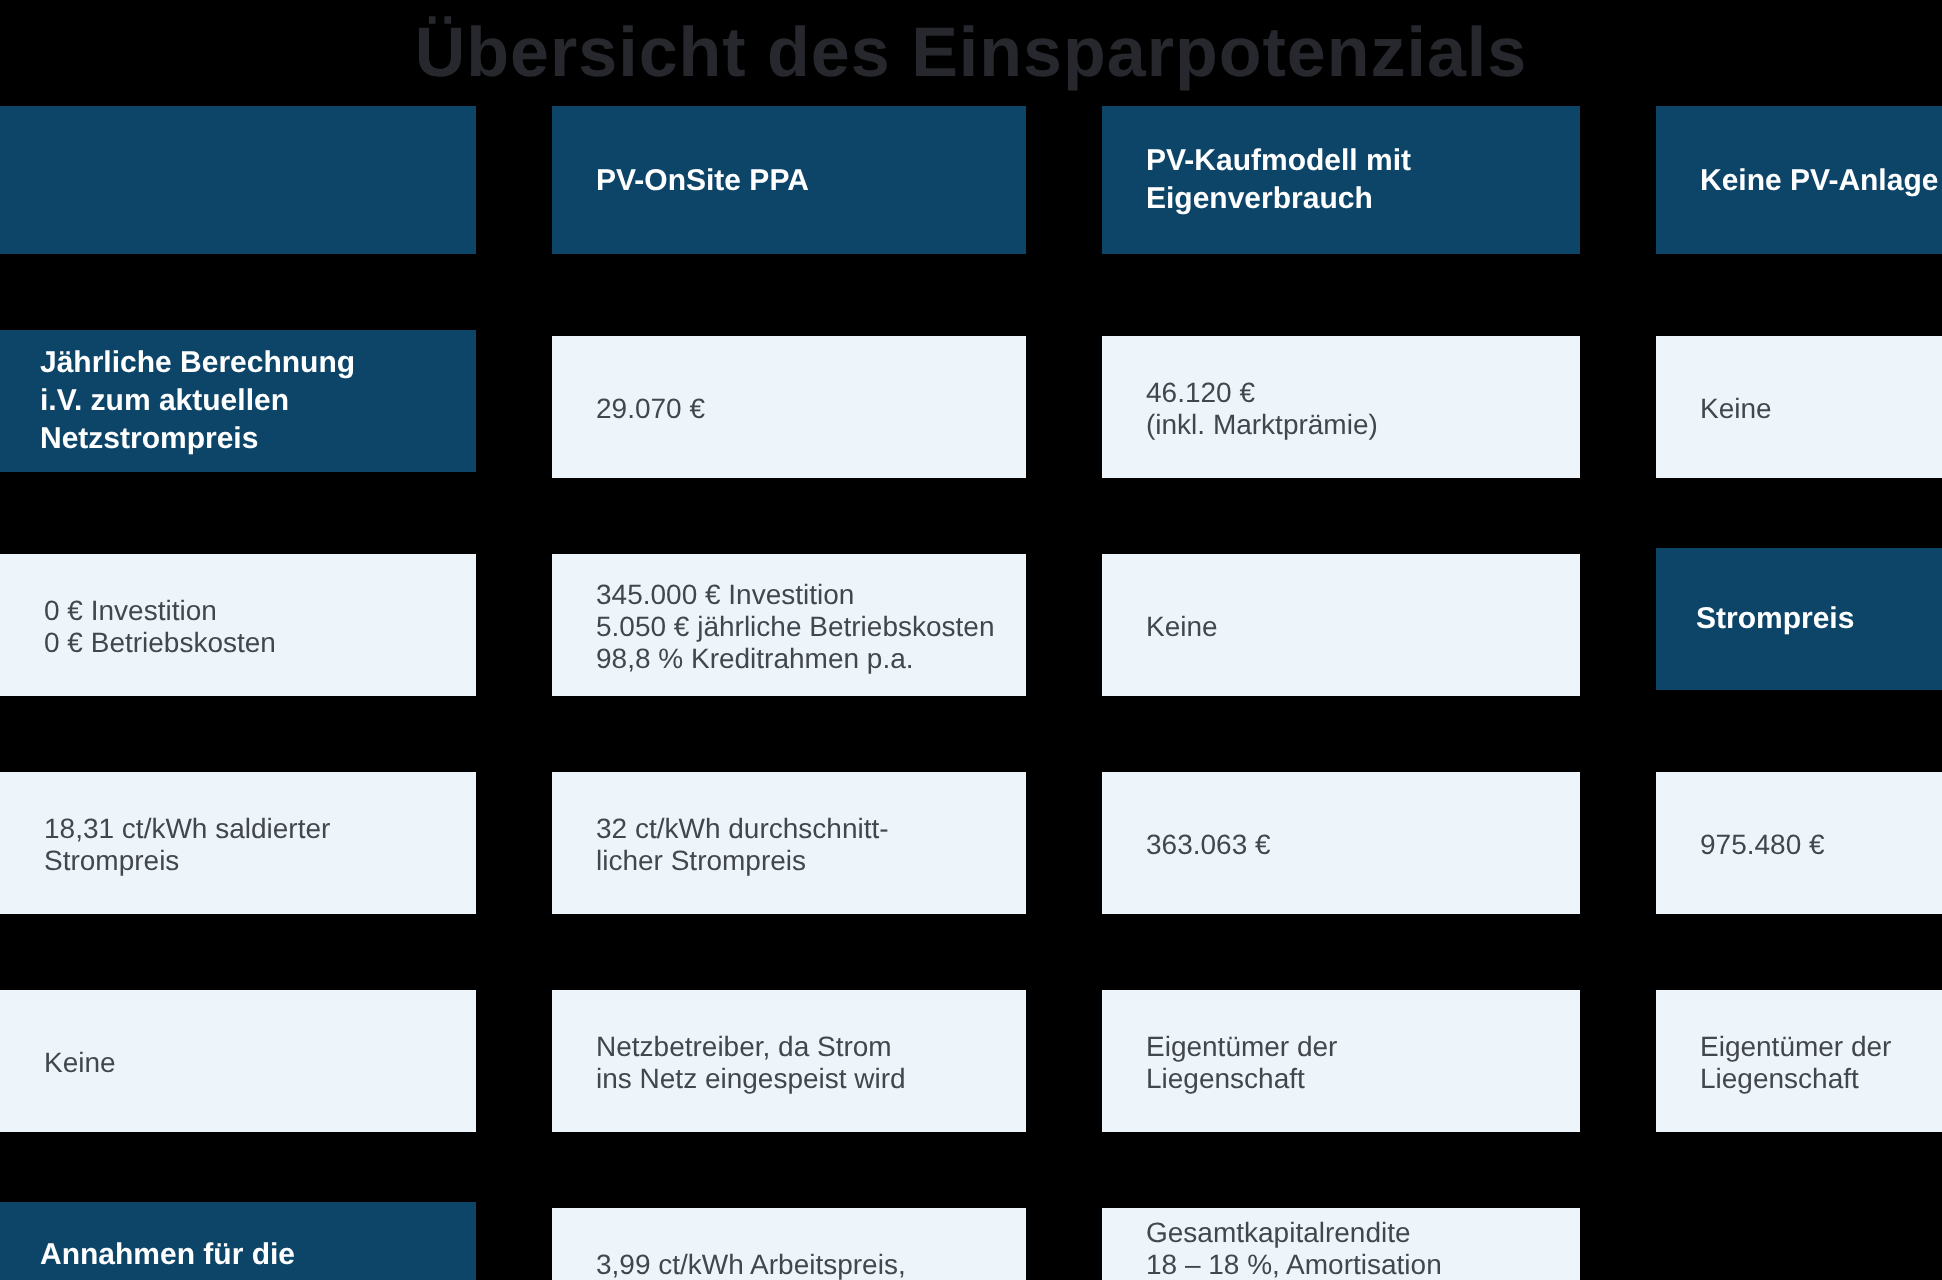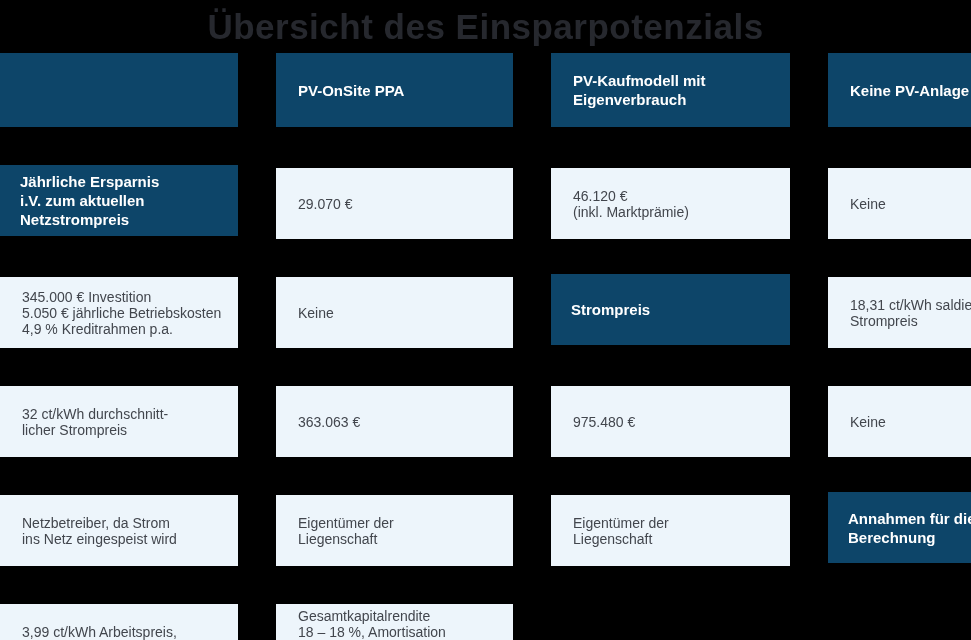--- a/index.html
+++ b/index.html
@@ -81,31 +81,33 @@
   </div>
 
   <div class="table">
 
     <div class="cell head"></div>
     <div class="cell head">PV-OnSite PPA</div>
     <div class="cell head">PV-Kaufmodell mit
 Eigenverbrauch</div>
     <div class="cell head">Keine PV-Anlage</div>
 
-    <div class="cell label">Jährliche Ersparnis
+    <div class="cell label">Jährliche Berechnung
 i.V. zum aktuellen
 Netzstrompreis</div>
     <div class="cell data">29.070 €</div>
     <div class="cell data">46.120 €
 (inkl. Marktprämie)</div>
     <div class="cell data">Keine</div>
 
+    <div class="cell data">0 € Investition
+0 € Betriebskosten</div>
     <div class="cell data">345.000 € Investition
 5.050 € jährliche Betriebskosten
-4,9 % Kreditrahmen p.a.</div>
+98,8 % Kreditrahmen p.a.</div>
     <div class="cell data">Keine</div>
 
     <div class="cell label">Strompreis</div>
     <div class="cell data">18,31 ct/kWh saldierter
 Strompreis</div>
     <div class="cell data">32 ct/kWh durchschnitt-
 licher Strompreis</div>
 
     <div class="cell data">363.063 €</div>
     <div class="cell data">975.480 €</div>

